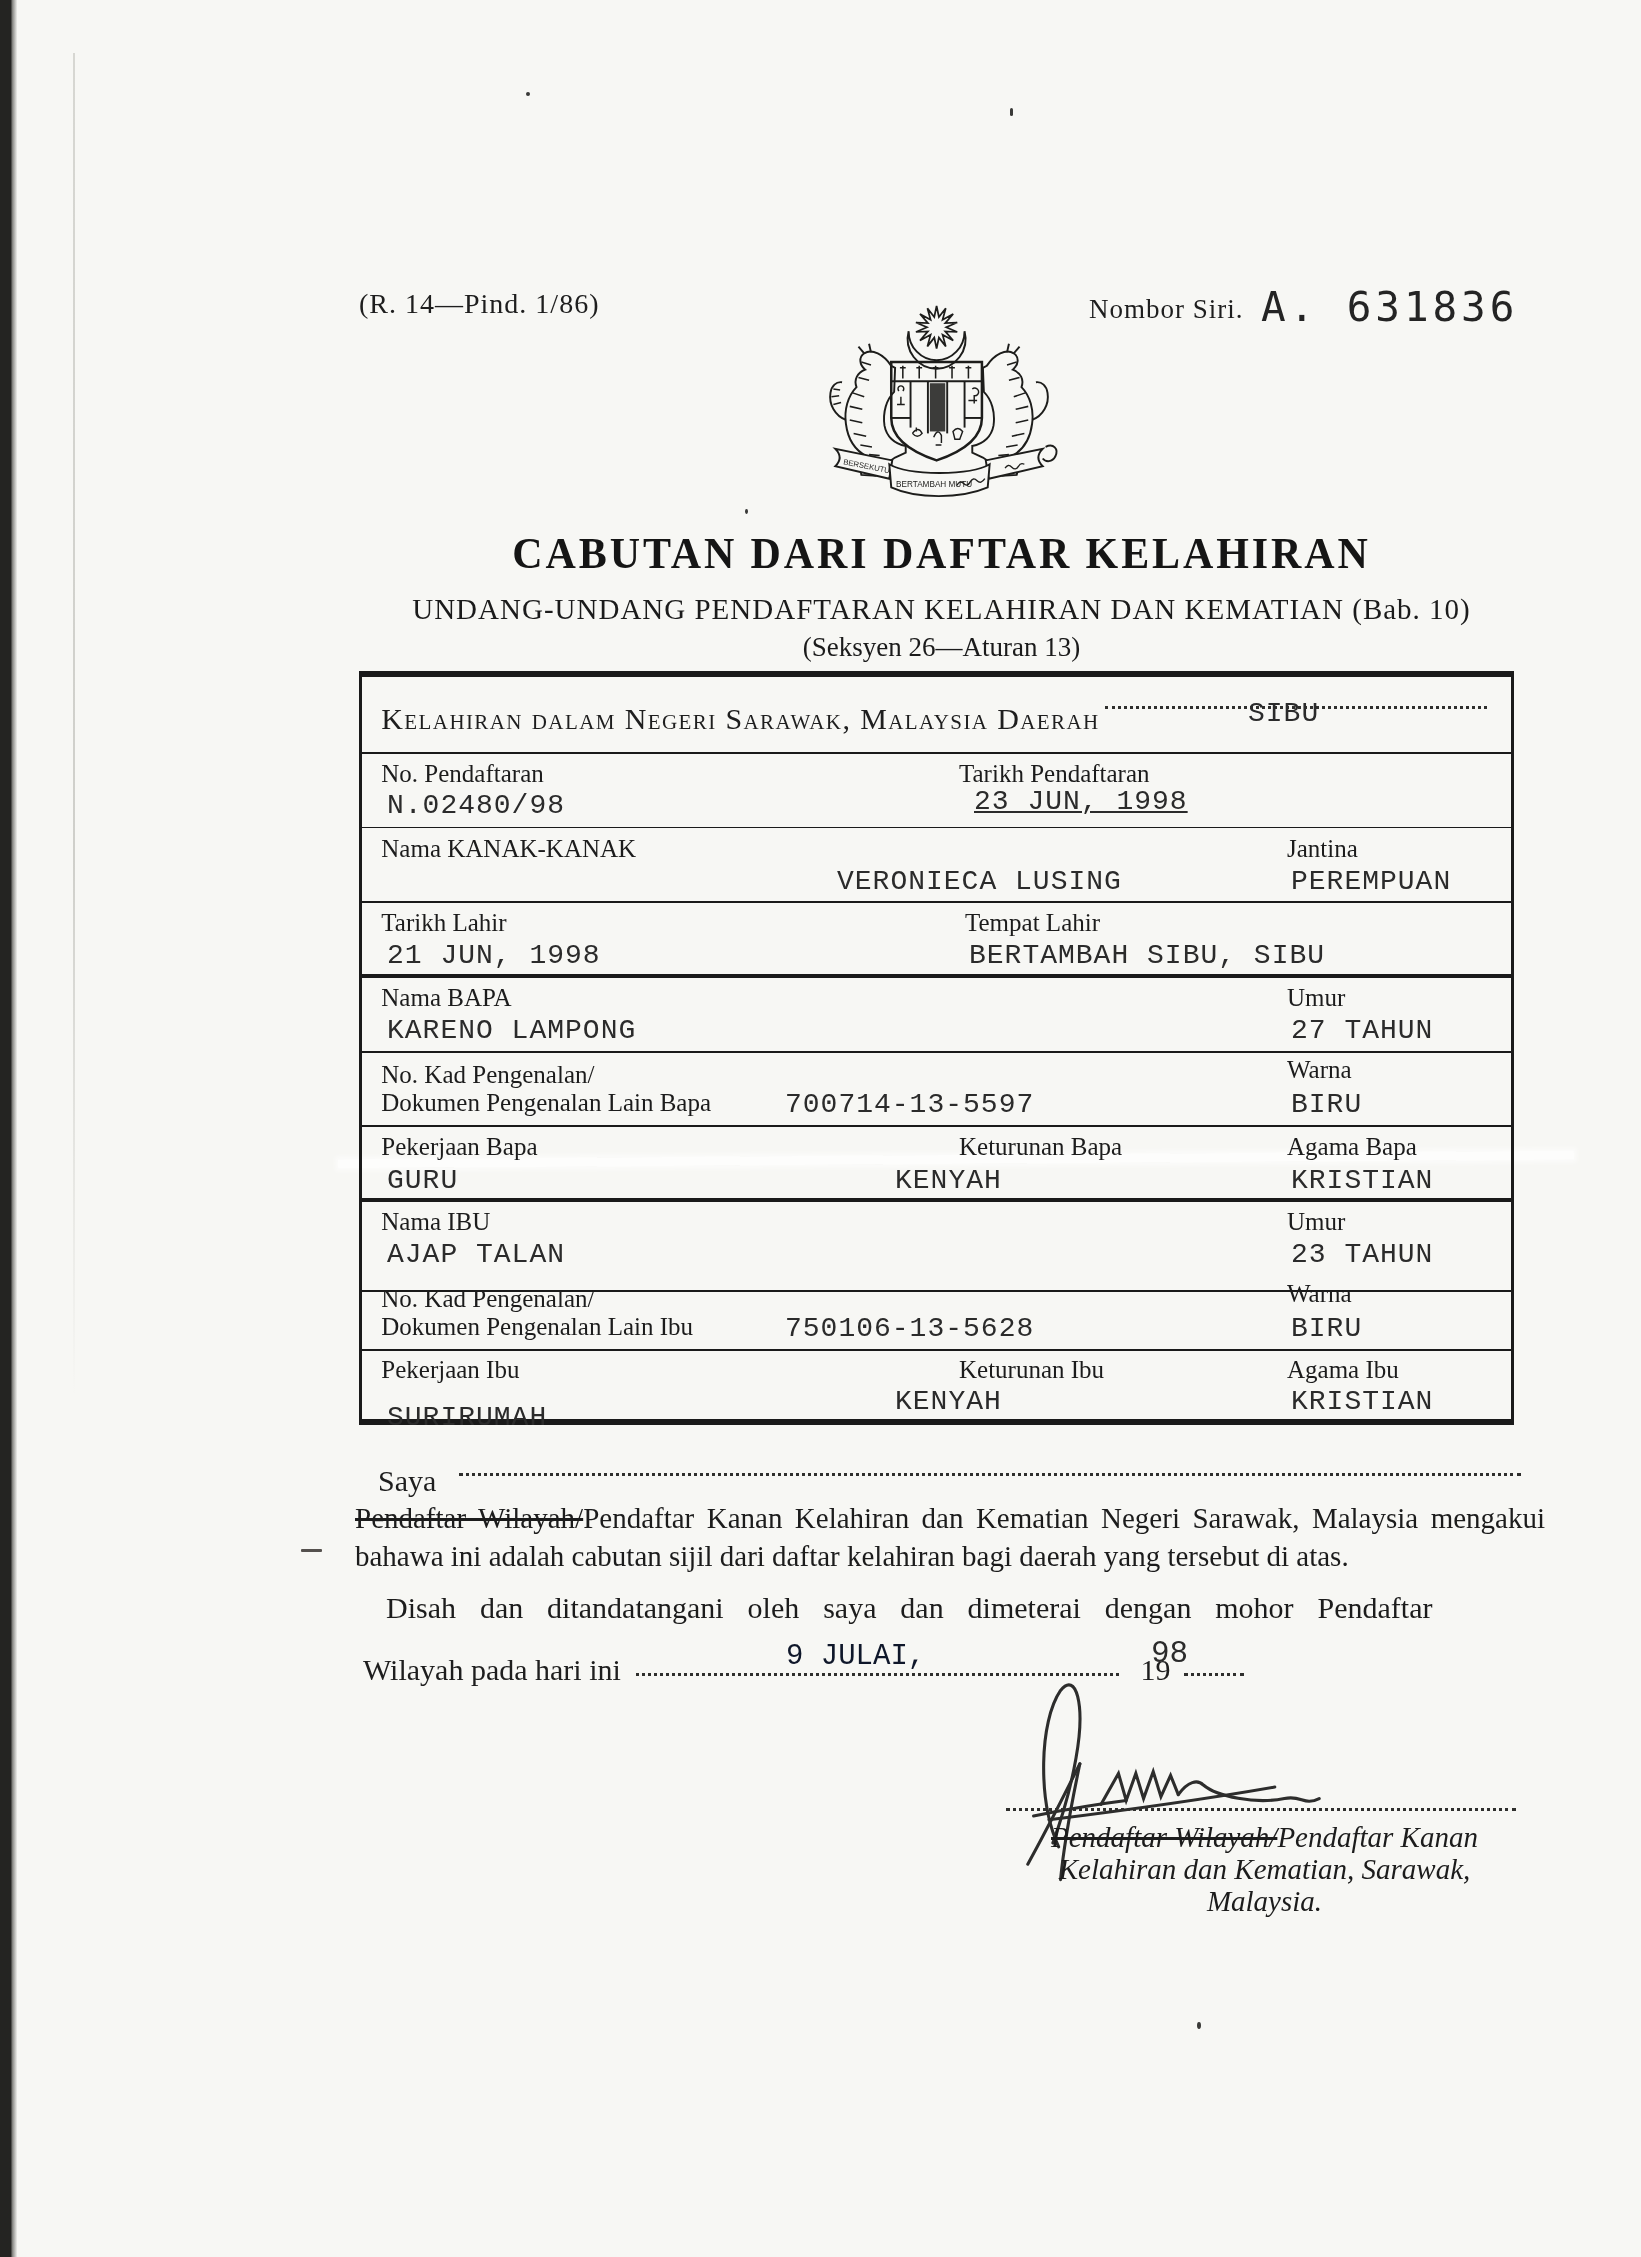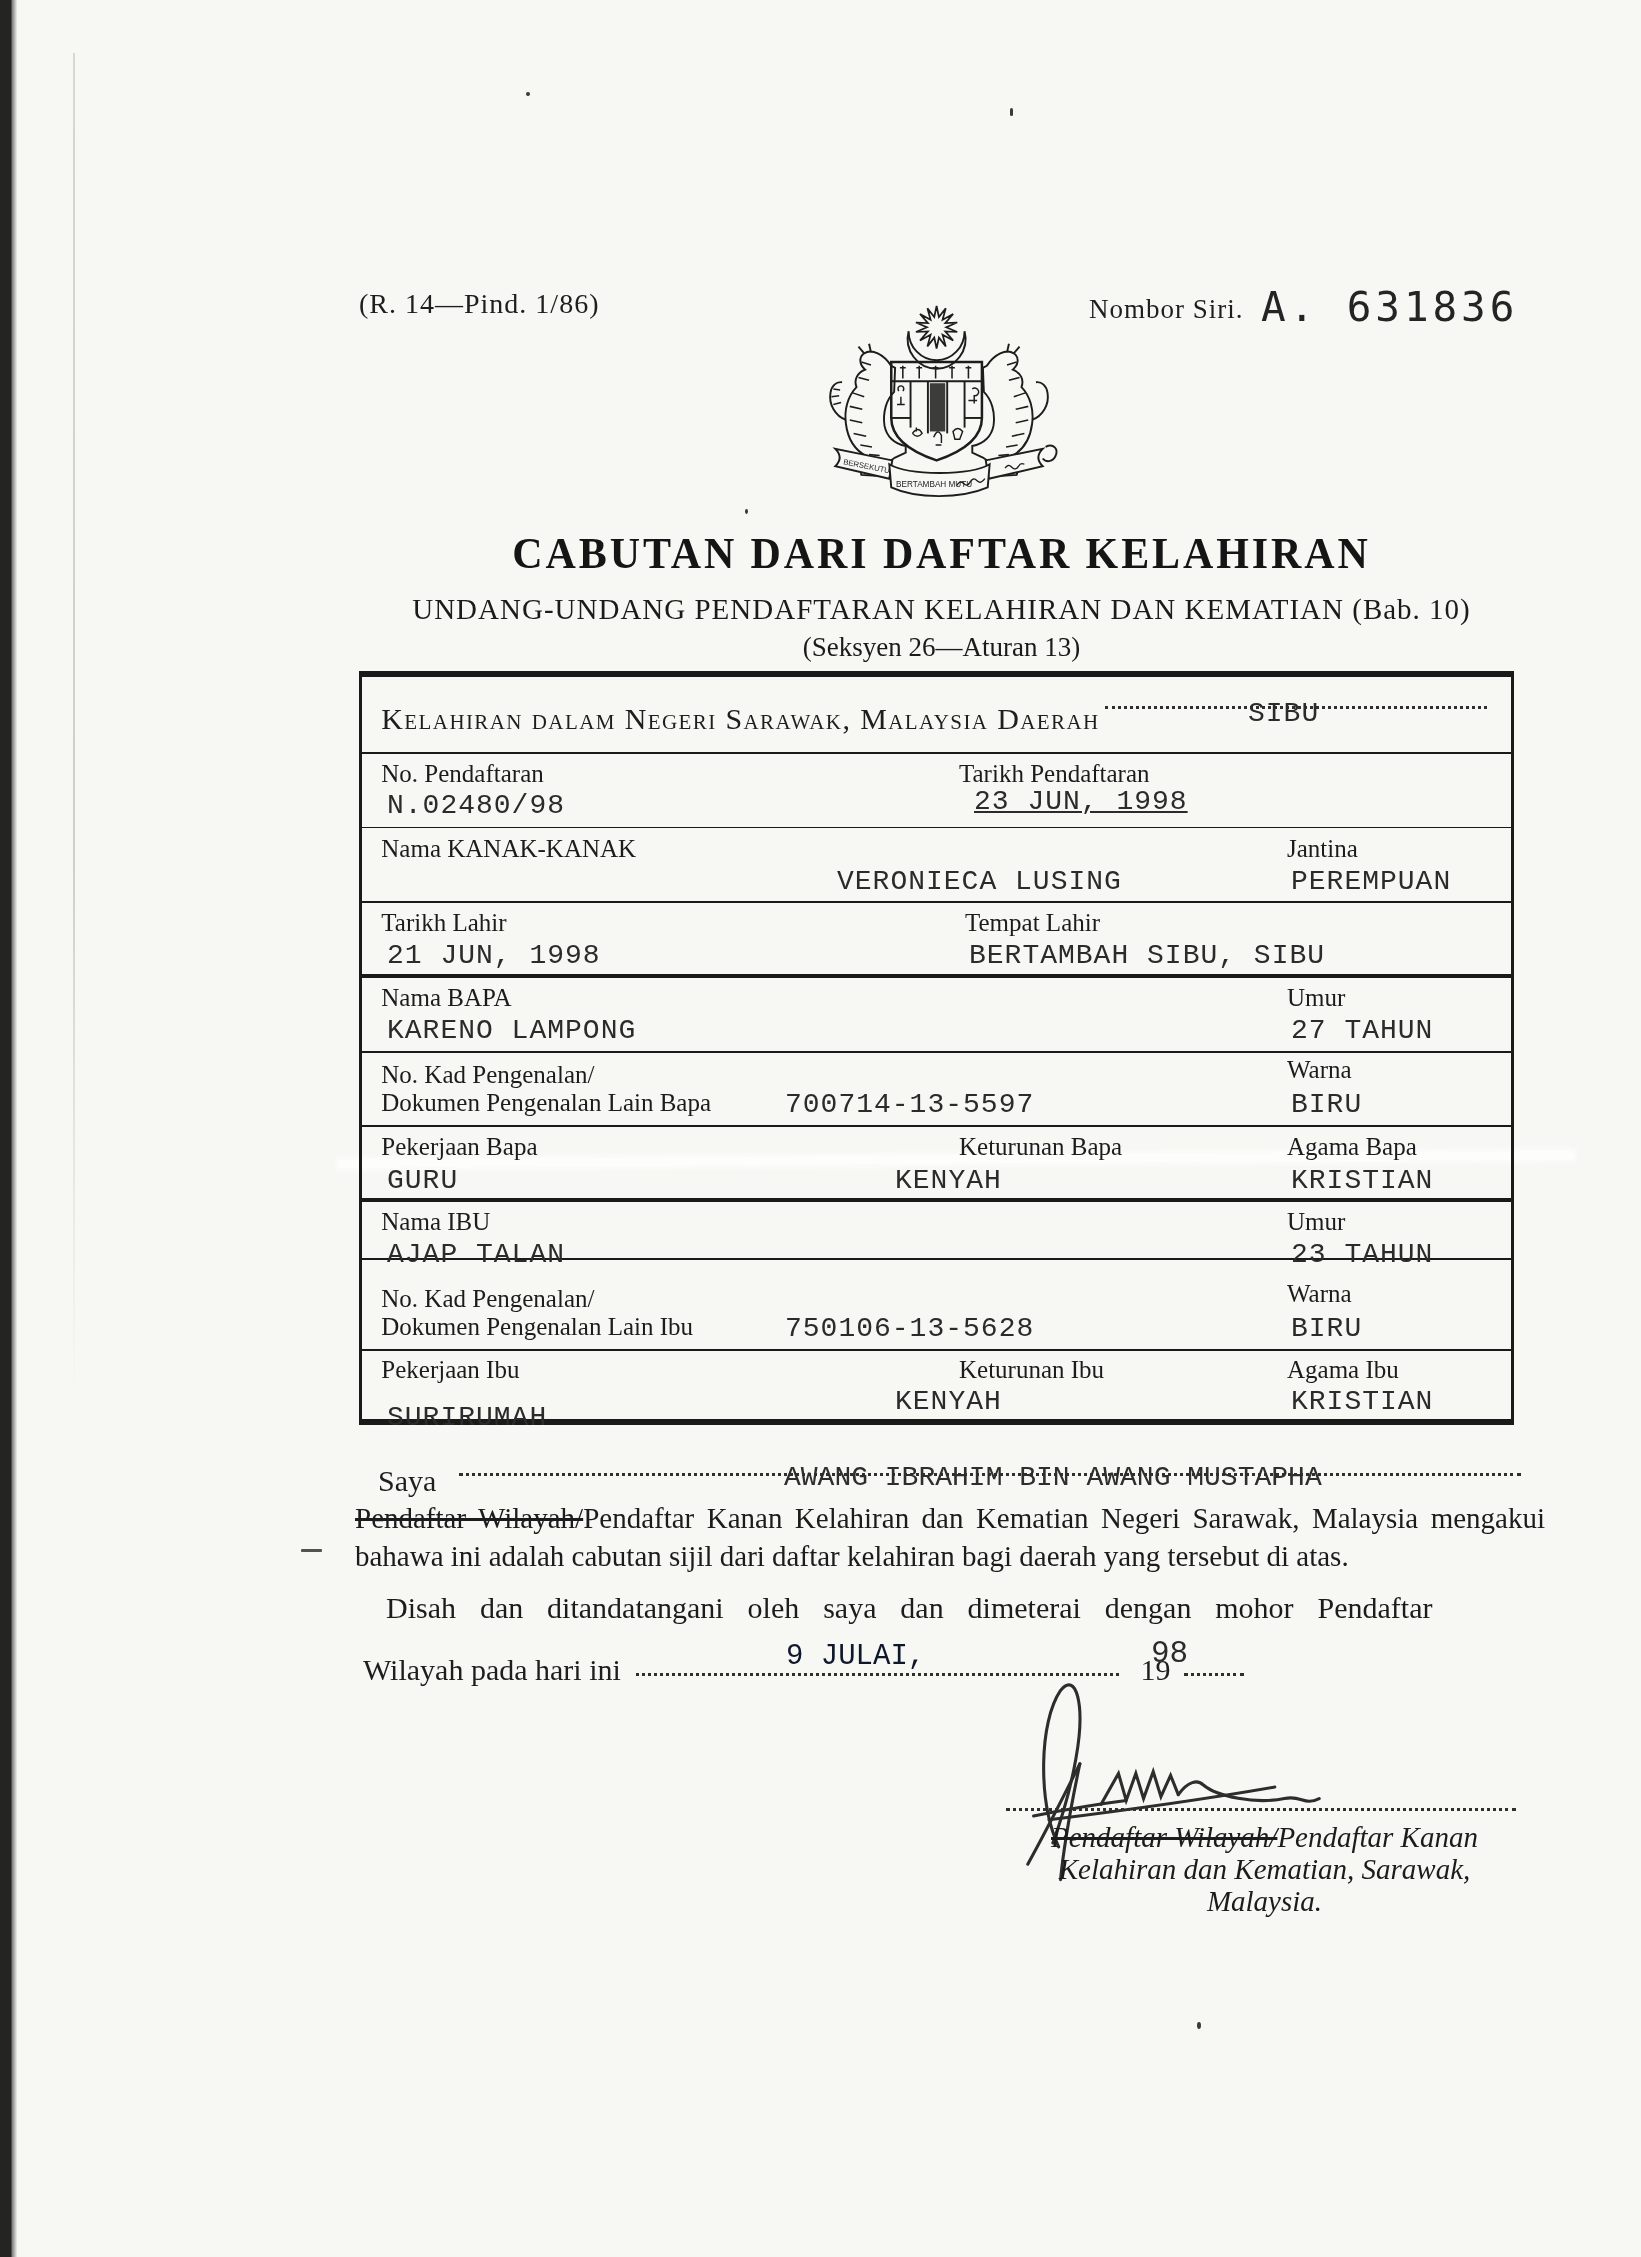--- a/index.html
+++ b/index.html
@@ -42,21 +42,21 @@
   .tbl{position:absolute;left:359px;top:671px;width:1155px;height:754px;
     border:3.9px solid #1a1a1a;border-top-width:6.8px;border-bottom-width:6.8px;box-sizing:border-box;}
   .row{position:absolute;left:0;width:100%;box-sizing:border-box;}
   .bh{top:0;height:77px;border-bottom:2.9px solid #1a1a1a;}
   .b1{top:77px;height:74px;border-bottom:1.9px solid #1a1a1a;}
   .b2{top:152px;height:74px;border-bottom:2.9px solid #1a1a1a;}
   .b3{top:226px;height:75px;border-bottom:4.8px solid #1a1a1a;}
   .b4{top:301px;height:75px;border-bottom:2.9px solid #1a1a1a;}
   .b5{top:377px;height:73px;border-bottom:2.9px solid #1a1a1a;}
   .b6{top:450px;height:75px;border-bottom:4.8px solid #1a1a1a;}
-  .b7{top:525px;height:58px;border-bottom:2.9px solid #1a1a1a;}
+  .b7{top:525px;height:90px;border-bottom:2.9px solid #1a1a1a;}
   .b8{top:601px;height:73px;border-bottom:2.9px solid #1a1a1a;}
   .b9{top:674px;height:52px;}
   .lb{position:absolute;font-size:25px;color:#1c1c1c;white-space:nowrap;}
   .lb2{line-height:28px;}
   .tv{position:absolute;font-family:"Liberation Mono","DejaVu Sans Mono",monospace;
     font-size:28px;letter-spacing:1px;color:#2b2b2b;white-space:nowrap;}
   .region-lab{position:absolute;left:19.3px;top:25px;font-size:30px;font-variant:small-caps;
     letter-spacing:1.4px;white-space:nowrap;}
   .dots{display:inline-block;border-bottom:3.9px dotted #2f2f2d;}
   .region-dots{position:absolute;left:743px;top:29px;width:382px;}
@@ -246,21 +246,20 @@
     <span class="lb" style="left:597px;top:4.8px;">Keturunan Ibu</span>
     <span class="tv" style="left:533px;top:35px;">KENYAH</span>
     <span class="lb" style="left:925px;top:4.8px;">Agama Ibu</span>
     <span class="tv" style="left:929px;top:35px;">KRISTIAN</span>
   </div>
 </div>
 
 <div class="saya-line">
   <span class="saya-word">Saya</span>
   <span class="dots saya-dots"></span>
-  <span class="saya-name">AWANG IBRAHIM BIN AWANG MUSTAPHA</span>
 </div>
 
 <div class="para1">
   <span class="struck">Pendaftar Wilayah/</span><span>Pendaftar Kanan Kelahiran dan Kematian Negeri Sarawak, Malaysia mengakui bahawa ini adalah cabutan sijil dari daftar kelahiran bagi daerah yang tersebut di atas.</span>
 </div>
 
 <div class="para2">Disah dan ditandatangani oleh saya dan dimeterai dengan mohor Pendaftar</div>
 
 <div class="date-line">
   <span>Wilayah pada hari ini</span>

